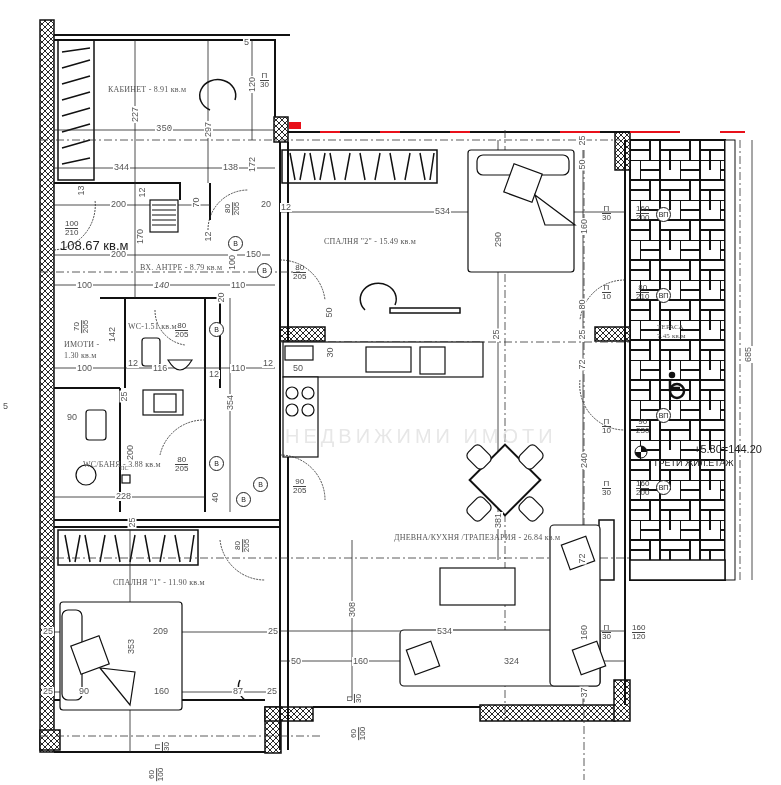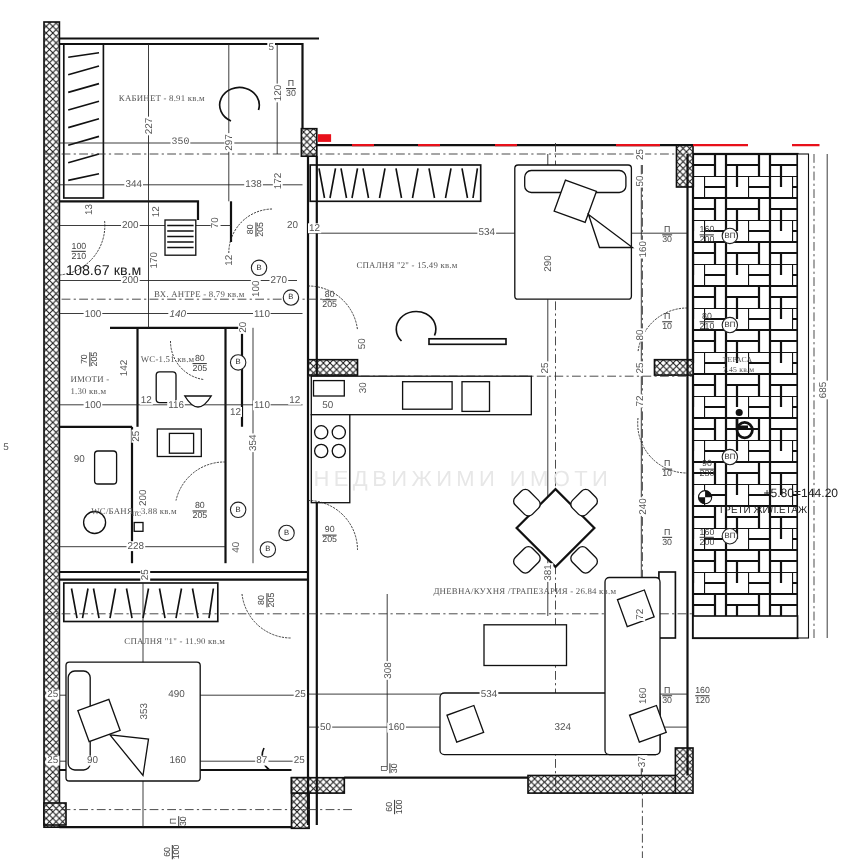--- a/index.html
+++ b/index.html
@@ -243,21 +243,21 @@
 
 <div class="dim dimv" style="left:75px;top:186px;">13</div>
 <div class="dim" style="left:110px;top:200px;">200</div>
 <div class="dim dimv" style="left:136px;top:188px;">12</div>
 <div class="dim dimv" style="left:190px;top:198px;">70</div>
 <div class="dim" style="left:260px;top:200px;">20</div>
 <div class="dim" style="left:280px;top:203px;">12</div>
 <div class="dim dimv" style="left:202px;top:232px;">12</div>
 <div class="dim dimv" style="left:132px;top:232px;">170</div>
 <div class="dim" style="left:110px;top:250px;">200</div>
-<div class="dim" style="left:245px;top:250px;">270</div>
+<div class="dim" style="left:245px;top:250px;">150</div>
 <div class="dim dimv" style="left:224px;top:258px;">100</div>
 
 <div class="dim" style="left:76px;top:281px;">100</div>
 <div class="dim" style="left:153px;top:281px;font-style:italic;">140</div>
 <div class="dim" style="left:230px;top:281px;">110</div>
 <div class="dim dimv" style="left:215px;top:293px;">20</div>
 <div class="dim dimv" style="left:104px;top:330px;">142</div>
 <div class="dim" style="left:76px;top:364px;">100</div>
 <div class="dim" style="left:127px;top:359px;">12</div>
 <div class="dim" style="left:152px;top:364px;">116</div>
@@ -293,21 +293,21 @@
 <div class="dim dimv" style="left:344px;top:605px;">308</div>
 <div class="dim" style="left:436px;top:627px;">534</div>
 <div class="dim dimv" style="left:576px;top:628px;">160</div>
 <div class="dim" style="left:352px;top:657px;">160</div>
 <div class="dim" style="left:503px;top:657px;">324</div>
 <div class="dim" style="left:290px;top:657px;">50</div>
 <div class="dim dimv" style="left:578px;top:688px;">37</div>
 <div class="dim dimv" style="left:740px;top:350px;">685</div>
 
 <div class="dim" style="left:42px;top:627px;">25</div>
-<div class="dim" style="left:152px;top:627px;">490</div>
+<div class="dim" style="left:152px;top:627px;">209</div>
 <div class="dim" style="left:267px;top:627px;">25</div>
 <div class="dim dimv" style="left:123px;top:642px;">353</div>
 <div class="dim" style="left:42px;top:687px;">25</div>
 <div class="dim" style="left:78px;top:687px;">90</div>
 <div class="dim" style="left:153px;top:687px;">160</div>
 <div class="dim" style="left:232px;top:687px;">87</div>
 <div class="dim" style="left:266px;top:687px;">25</div>
 
 <div class="door" style="left:226px;top:200px;transform:rotate(-90deg);">
     <div class="n">80</div>

